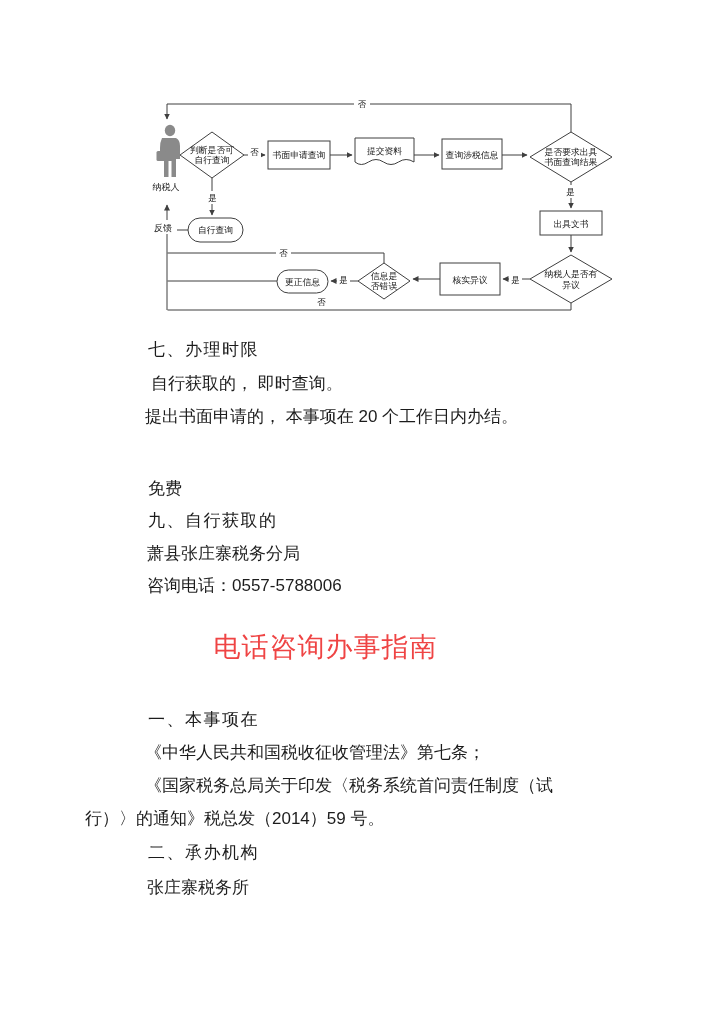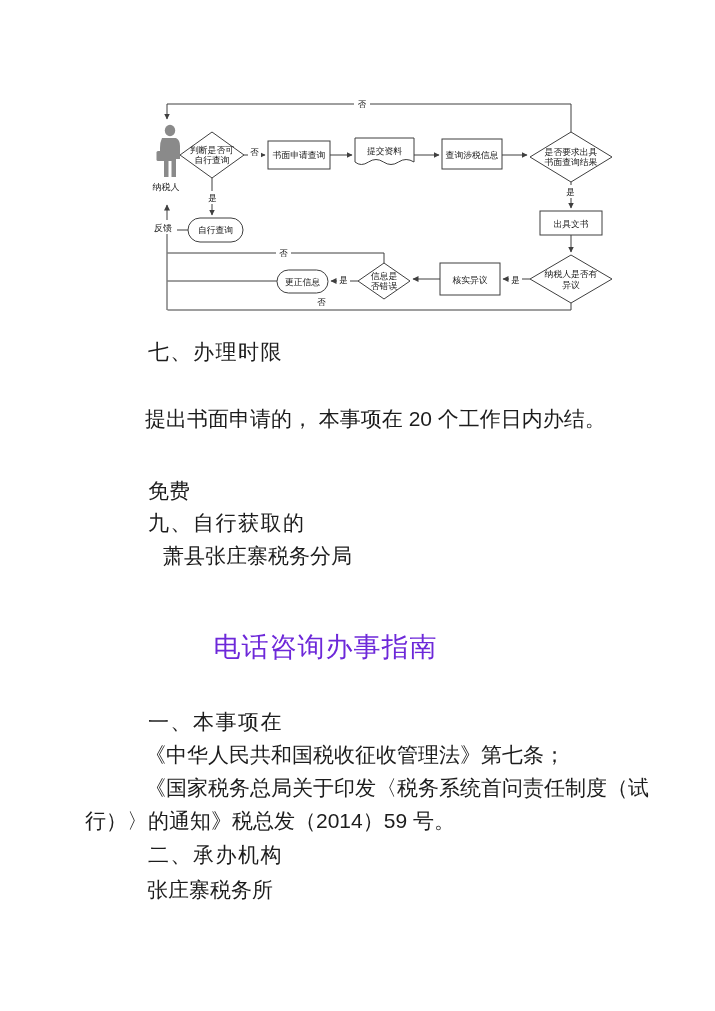--- a/index.html
+++ b/index.html
@@ -1,23 +1,23 @@
 <!DOCTYPE html>
 <html><head>
 <meta charset="utf-8">
 <style>
   html,body{margin:0;padding:0;}
   body{
     width:715px;height:1011px;background:#ffffff;position:relative;
     font-family:"Liberation Sans",sans-serif;color:#1c1c1c;overflow:hidden;
   }
   #page{position:absolute;left:0;top:0;width:715px;height:1011px;background:#fff;}
-  .ln{position:absolute;font-size:21px;line-height:1.15;white-space:pre;color:#1c1c1c;}
+  .ln{position:absolute;font-size:17px;line-height:1.15;white-space:pre;color:#1c1c1c;}
   .hd{letter-spacing:1.5px;}
-  .title{position:absolute;left:0;width:651px;text-align:center;font-size:27px;letter-spacing:1px;color:#6d28d9;}
+  .title{position:absolute;left:0;width:651px;text-align:center;font-size:27px;letter-spacing:1px;color:#ef4444;}
   svg{position:absolute;}
   svg text{font-family:"Liberation Sans",sans-serif;fill:#151515;}
   .node{fill:#ffffff;stroke:#3f3f3f;stroke-width:1;}
   .edge{fill:none;stroke:#3f3f3f;stroke-width:1;}
   .lblbg{fill:#ffffff;}
   .ntext{font-size:8.8px;text-anchor:middle;}
   .etext{font-size:8.5px;text-anchor:middle;}
   .atext{font-size:9px;text-anchor:middle;}
 </style>
 </head>
@@ -101,24 +101,26 @@
     <text class="etext" x="114.5" y="67">否</text>
     <text class="etext" x="72.5" y="113">是</text>
     <text class="etext" x="430.5" y="107">是</text>
     <text class="etext" x="375.5" y="195">是</text>
     <text class="etext" x="203.5" y="195">是</text>
     <text class="etext" x="143.5" y="168">否</text>
     <text class="etext" x="181.5" y="217">否</text>
   </svg>
 
   <div class="ln hd" style="left:148px;top:340px">七、办理时限</div>
+  <div class="ln" style="left:151px;top:374px">自行获取的， 即时查询。</div>
   <div class="ln" style="left:145px;top:407px">提出书面申请的， 本事项在 20 个工作日内办结。</div>
   <div class="ln" style="left:148px;top:479px">免费</div>
   <div class="ln hd" style="left:148px;top:511px">九、自行获取的</div>
-  <div class="ln" style="left:163px;top:544px">萧县张庄寨税务分局</div>
+  <div class="ln" style="left:147px;top:544px">萧县张庄寨税务分局</div>
+  <div class="ln" style="left:147px;top:576px">咨询电话：0557-5788006</div>
 
   <div class="title" style="top:629px">电话咨询办事指南</div>
 
   <div class="ln hd" style="left:148px;top:710px">一、本事项在</div>
   <div class="ln" style="left:145px;top:743px">《中华人民共和国税收征收管理法》第七条；</div>
   <div class="ln" style="left:145px;top:776px">《国家税务总局关于印发〈税务系统首问责任制度（试</div>
   <div class="ln" style="left:85px;top:809px">行）〉的通知》税总发（2014）59 号。</div>
   <div class="ln hd" style="left:148px;top:843px">二、承办机构</div>
   <div class="ln" style="left:147px;top:878px">张庄寨税务所</div>
 

